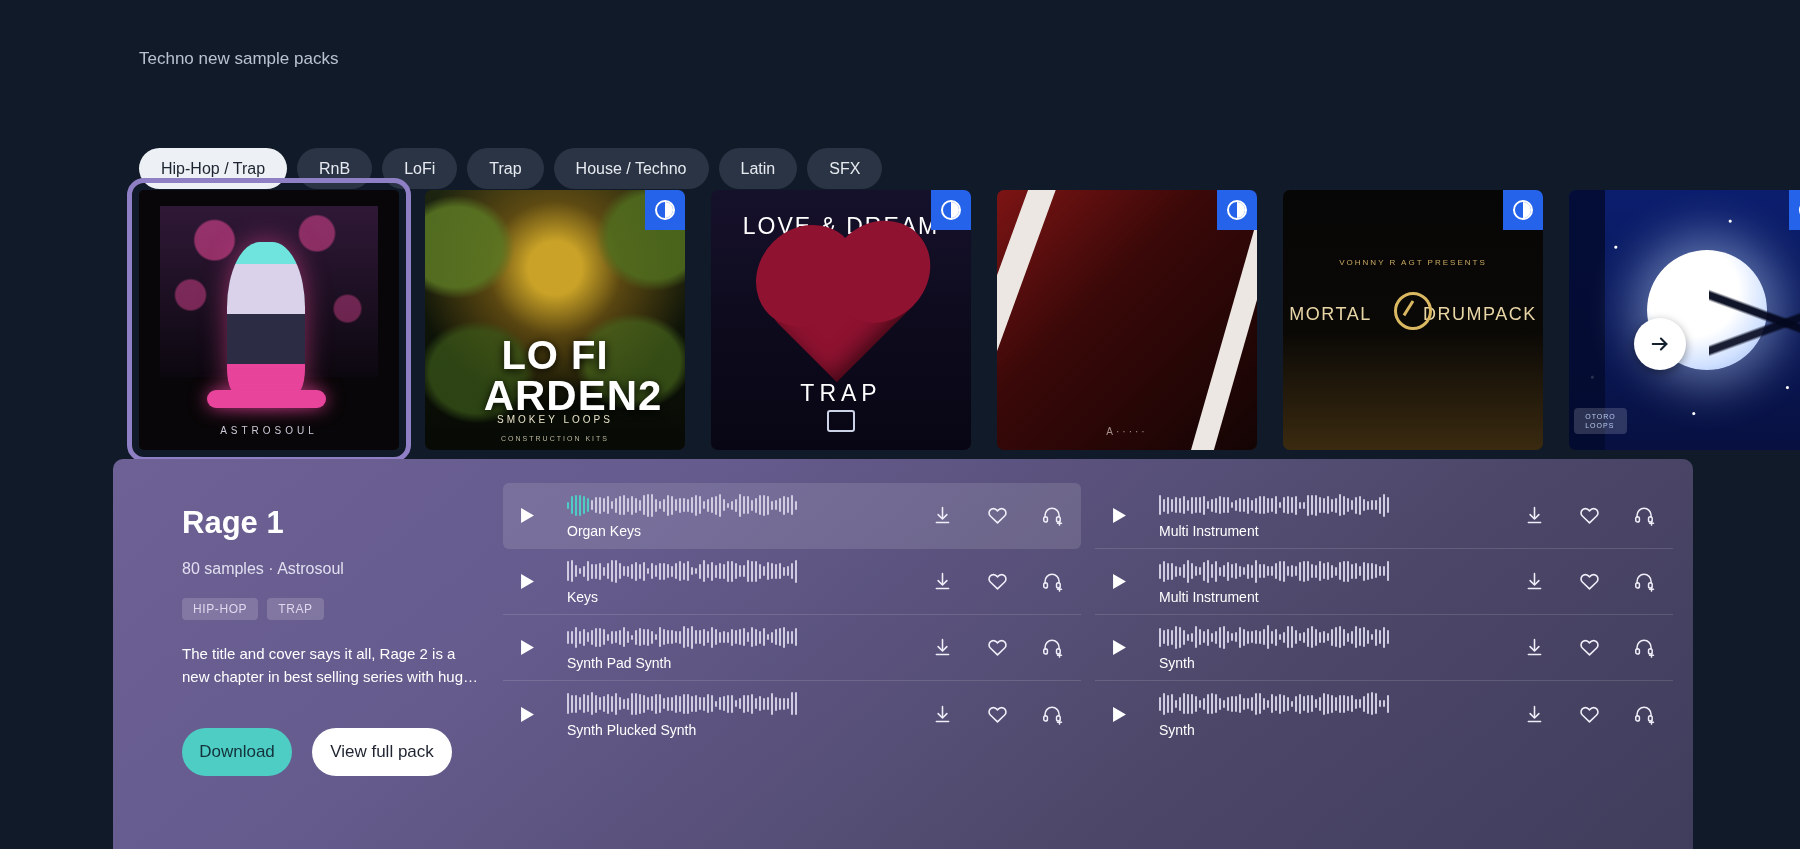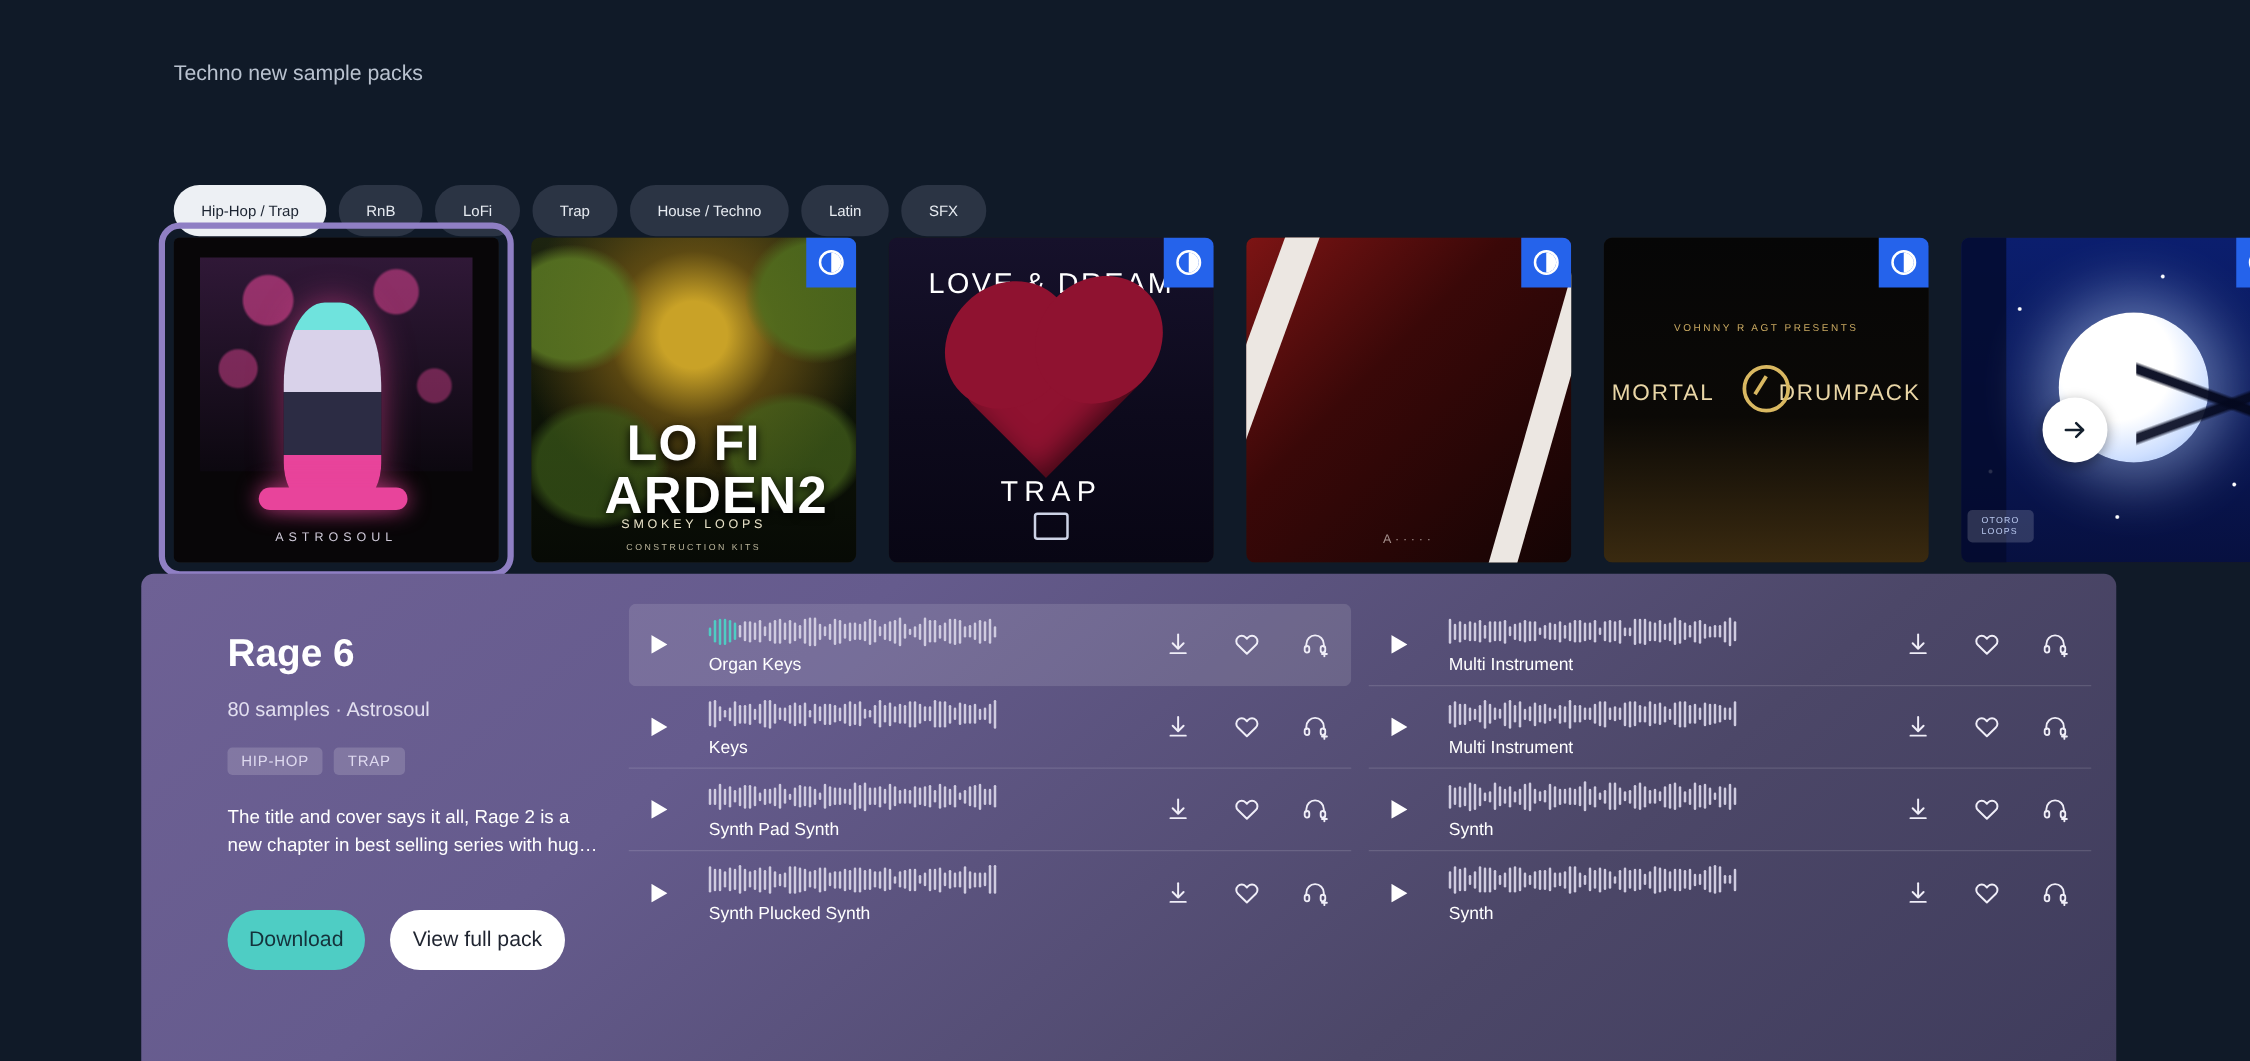--- a/index.html
+++ b/index.html
@@ -22,21 +22,21 @@
   }
 
   
   .chips {
     position: absolute; left: 139px; top: 148px;
     display: flex; gap: 10px; align-items: center;
   }
   .chip {
     height: 41px; padding: 0 22px; border-radius: 21px;
     display: flex; align-items: center; justify-content: center;
-    font-size: 12px; color: #e7ebf1; background: #2b3444;
+    font-size: 16px; color: #e7ebf1; background: #2b3444;
     white-space: nowrap; cursor: pointer;
   }
   .chip.active { background: #edf0f4; color: #1c2431; }
 
   
   .carousel {
     position: absolute; left: 139px; top: 190px;
     display: flex; gap: 26px; align-items: flex-start;
   }
   .card {
@@ -380,21 +380,21 @@
   <div class="next-arrow">
     <svg viewBox="0 0 24 24" fill="none" stroke="#15202e" stroke-width="2.2" stroke-linecap="round" stroke-linejoin="round">
       <line x1="4" y1="12" x2="19" y2="12"></line>
       <polyline points="13 6 19 12 13 18"></polyline>
     </svg>
   </div>
 
   <div class="detail">
 
     <div class="info">
-      <div class="pack-title">Rage 6</div>
+      <div class="pack-title">Rage 1</div>
       <div class="pack-meta">80 samples · Astrosoul</div>
       <div class="tags" id="tags">
           <span class="tag">HIP-HOP</span>
           <span class="tag">TRAP</span>
         </div>
       <div class="desc">The title and cover says it all, Rage 2 is a new chapter in best selling series with hug…</div>
       <div class="actions">
         <button class="btn btn-dl">Download</button>
         <button class="btn btn-view">View full pack</button>
       </div>

